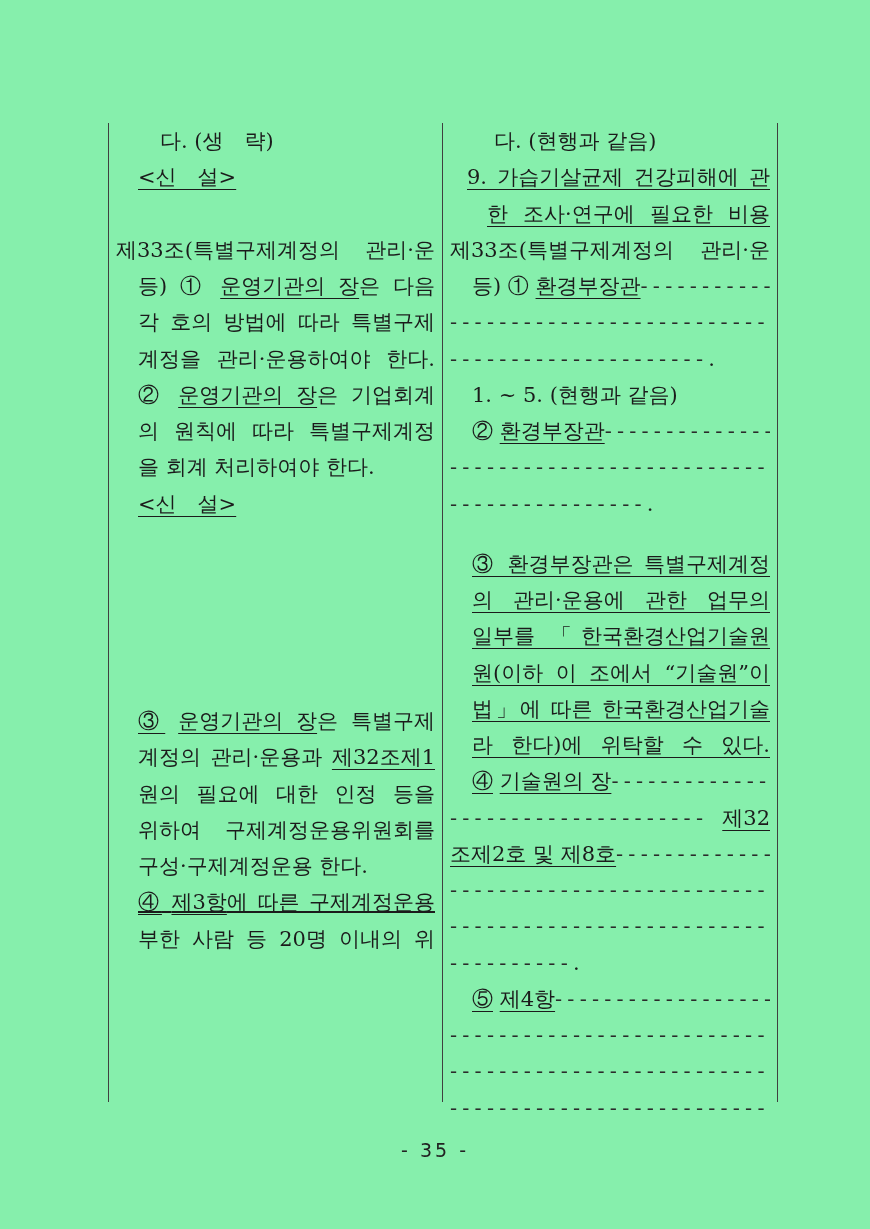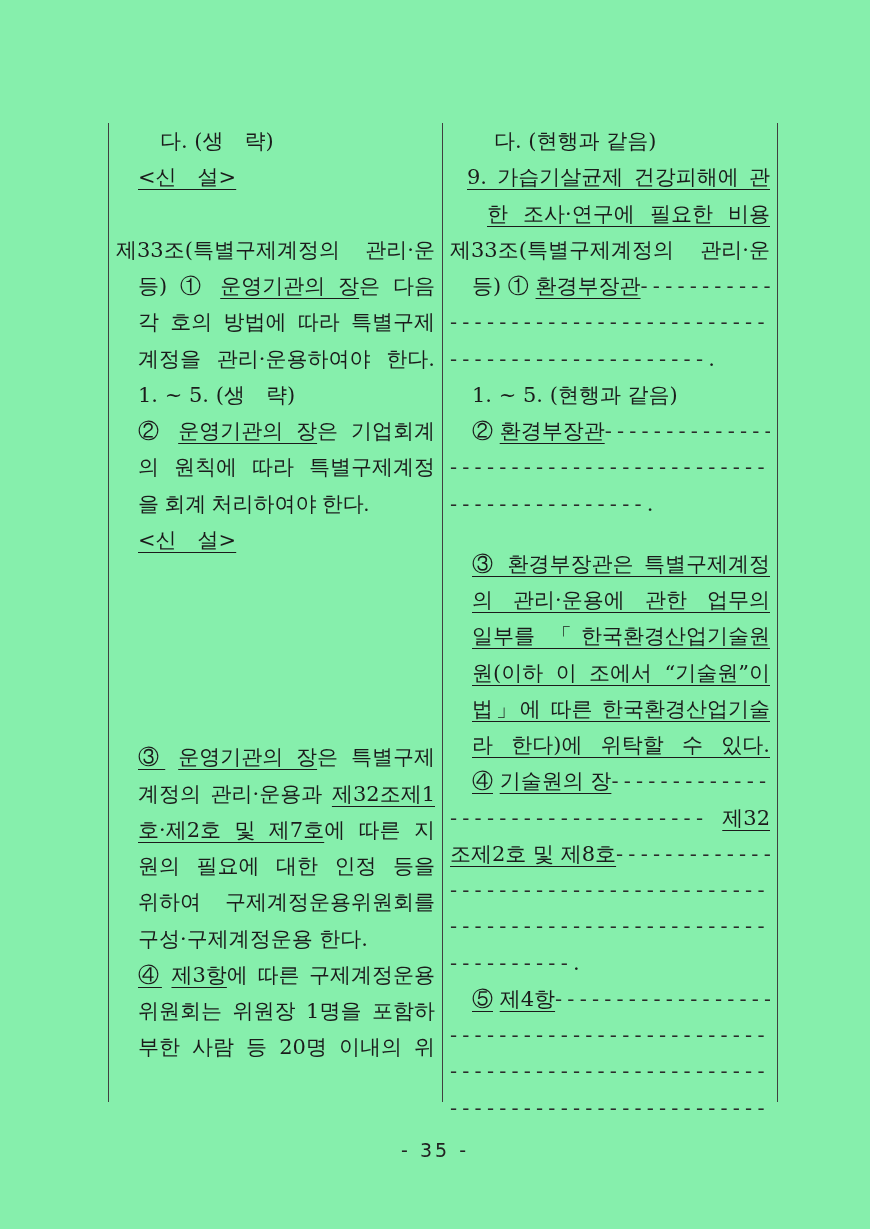--- a/index.html
+++ b/index.html
@@ -78,38 +78,35 @@
 <div class="sheet">
   <div class="comparison-table">
     <div class="col col-left">
         <div class="row" style="padding-left: 44px;"><span>다. (생　략)</span></div>
         <div class="row" style="padding-left: 22px;"><span class="u">&lt;신　설&gt;</span></div>
         <div class="row"></div>
         <div class="row justify"><span>제33조(특별구제계정의 관리·운용</span></div>
         <div class="row justify" style="padding-left: 22px;"><span>등) ① </span><span class="u">운영기관의 장</span><span>은 다음</span></div>
         <div class="row justify" style="padding-left: 22px;"><span>각 호의 방법에 따라 특별구제</span></div>
         <div class="row justify" style="padding-left: 22px;"><span>계정을 관리·운용하여야 한다.</span></div>
-        <div class="row" style="padding-left: 22px;"><span>1. ~ 5. (생　략)</span></div>
         <div class="row justify" style="padding-left: 22px;"><span>② </span><span class="u">운영기관의 장</span><span>은 기업회계</span></div>
         <div class="row justify" style="padding-left: 22px;"><span>의 원칙에 따라 특별구제계정</span></div>
-        <div class="row" style="padding-left: 22px; font-family: Liberation Serif, serif;"><span>을 회계 처리하여야 한다.</span></div>
+        <div class="row" style="padding-left: 22px;"><span>을 회계 처리하여야 한다.</span></div>
         <div class="row" style="padding-left: 22px;"><span class="u">&lt;신　설&gt;</span></div>
         <div class="row"></div>
         <div class="row"></div>
         <div class="row"></div>
         <div class="row"></div>
         <div class="row"></div>
         <div class="row justify" style="padding-left: 22px;"><span class="u">③</span><span> </span><span class="u">운영기관의 장</span><span>은 특별구제</span></div>
         <div class="row justify" style="padding-left: 22px;"><span>계정의 관리·운용과 </span><span class="u">제32조제1</span></div>
-        <div class="row justify" style="padding-left: 22px;"><span class="u">호·제2호 및 제7호</span><span>에 따른 지</span></div>
         <div class="row justify" style="padding-left: 22px;"><span>원의 필요에 대한 인정 등을</span></div>
         <div class="row justify" style="padding-left: 22px;"><span>위하여 구제계정운용위원회를</span></div>
         <div class="row" style="padding-left: 22px;"><span>구성·구제계정운용 한다.</span></div>
-        <div class="row justify" style="padding-left: 22px;"><span class="u">④</span><span> </span><span class="u">제3항</span><span>에 따른 구제계정운용</span></div>
-        <div class="row justify" style="padding-left: 22px;"><span>위원회는 위원장 1명을 포함하</span></div>
+        <div class="row justify" style="padding-left: 22px; text-decoration: underline;"><span class="u">④</span><span> </span><span class="u">제3항</span><span>에 따른 구제계정운용</span></div>
         <div class="row justify" style="padding-left: 22px;"><span>부한 사람 등 20명 이내의 위</span></div>
       </div>
     <div class="col col-right">
         <div class="row" style="padding-left: 44px;"><span>다. (현행과 같음)</span></div>
         <div class="row justify" style="padding-left: 17px;"><span class="u">9. 가습기살균제 건강피해에 관</span></div>
         <div class="row justify" style="padding-left: 37px;"><span class="u">한 조사·연구에 필요한 비용</span></div>
         <div class="row justify"><span>제33조(특별구제계정의 관리·운용</span></div>
         <div class="row" style="padding-left: 22px;"><span>등) ① </span><span class="u">환경부장관</span><span class="dash">------------</span></div>
         <div class="row"><span class="dash">--------------------------</span></div>
         <div class="row"><span class="dash">---------------------</span><span>.</span></div>

